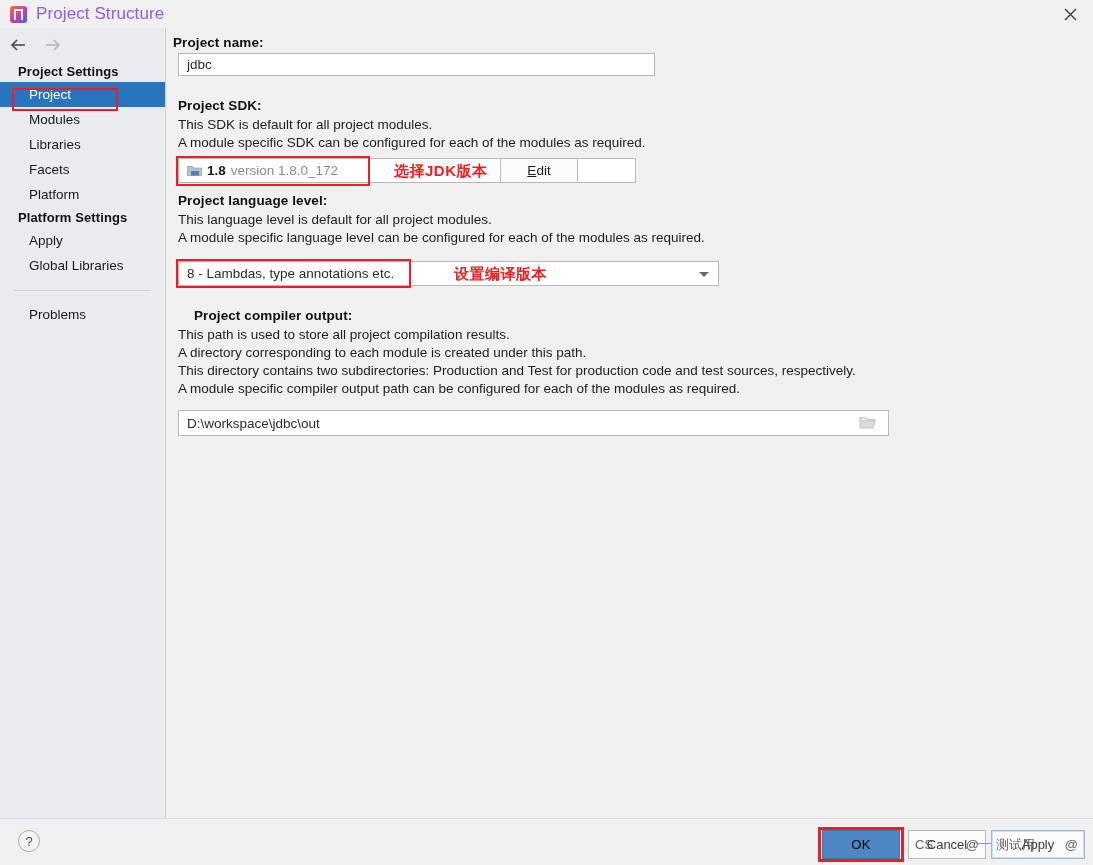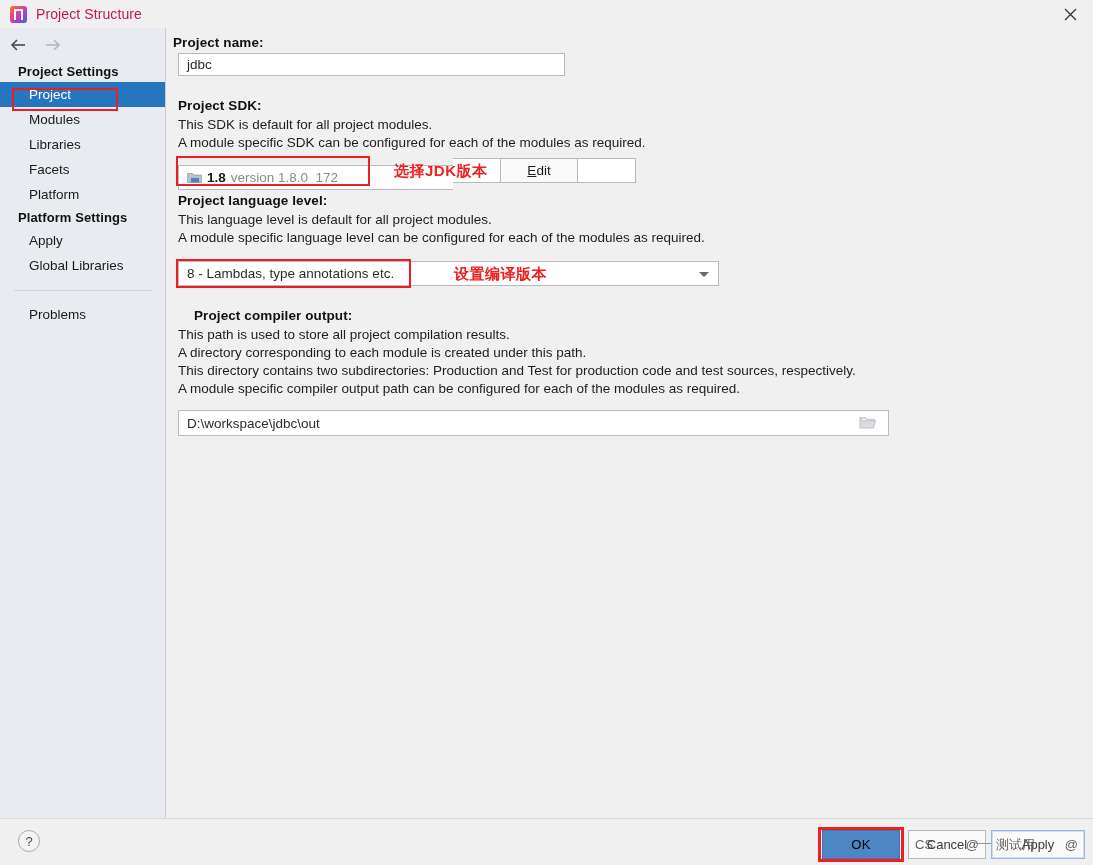--- a/index.html
+++ b/index.html
@@ -37,22 +37,22 @@
     position: absolute;
     left: 4px; top: 3px;
     width: 9px; height: 11px;
     background:
       linear-gradient(to right, #fff 0 2px, transparent 2px 100%),
       linear-gradient(to bottom, #fff 0 2px, transparent 2px 100%);
     background-repeat: no-repeat;
     box-shadow: inset -2px 0 0 #fff;
   }
   #window-title {
-    font-size: 14px;
-    color: #be185d;
+    font-size: 17px;
+    color: #8b5cf6;
     letter-spacing: .1px;
   }
   #close-btn {
     position: absolute;
     right: 0; top: 0;
     width: 46px; height: 28px;
     display: flex; align-items: center; justify-content: center;
   }
   #close-btn svg { display:block; }
 
@@ -314,27 +314,27 @@
     <div id="side-divider"></div>
 
     <div class="side-item">Problems</div>
 
     <div id="project-highlight"></div>
   </div>
 
   <div id="main">
 
     <div class="sec-title" style="position:absolute;left:7px;top:7px;">Project name:</div>
-    <div class="txtfield" style="position:absolute;left:12px;top:25px;width:387px;">jdbc</div>
+    <div class="txtfield" style="position:absolute;left:12px;top:25px;width:477px;">jdbc</div>
 
     <div class="sec-title" style="position:absolute;left:12px;top:70px;">Project SDK:</div>
     <div class="sec-desc" style="position:absolute;left:12px;top:88px;">This SDK is default for all project modules.</div>
     <div class="sec-desc" style="position:absolute;left:12px;top:106px;">A module specific SDK can be configured for each of the modules as required.</div>
 
-    <div class="combo" style="position:absolute;left:12px;top:130px;width:275px;border-right:none;margin-top:7px;">
+    <div class="combo" style="position:absolute;left:12px;top:130px;width:275px;border-right:none;">
       <span class="folder-ico">
         <svg width="15" height="12" viewBox="0 0 15 12" aria-hidden="true">
           <path d="M0.5 1.5 h5 l1.3 1.6 h7.7 v7.4 h-14 z" fill="#b9c3cc" stroke="#93a0ab" stroke-width="0.8"></path>
           <rect x="4" y="6" width="8" height="4.4" fill="#4f83b8"></rect>
         </svg>
       </span>
       <span style="font-weight:bold;color:#1b1b1b;">1.8</span>
       <span style="color:#8a8a8a;margin-left:5px;">version 1.8.0_172</span>
     </div>
 

